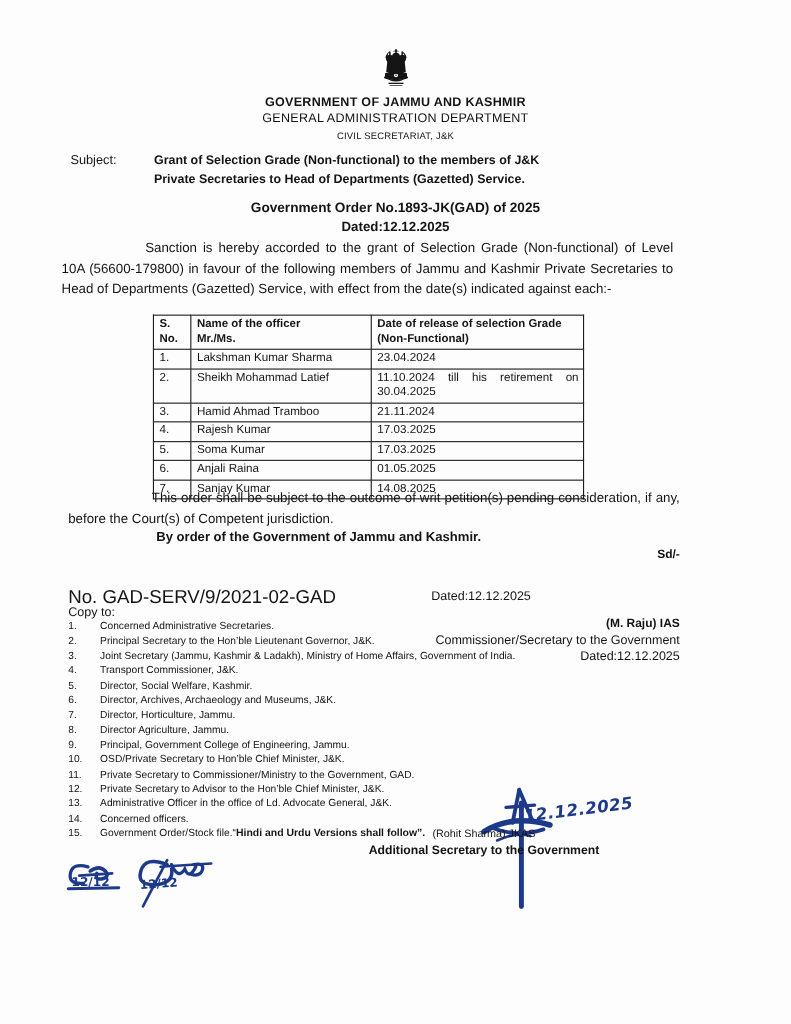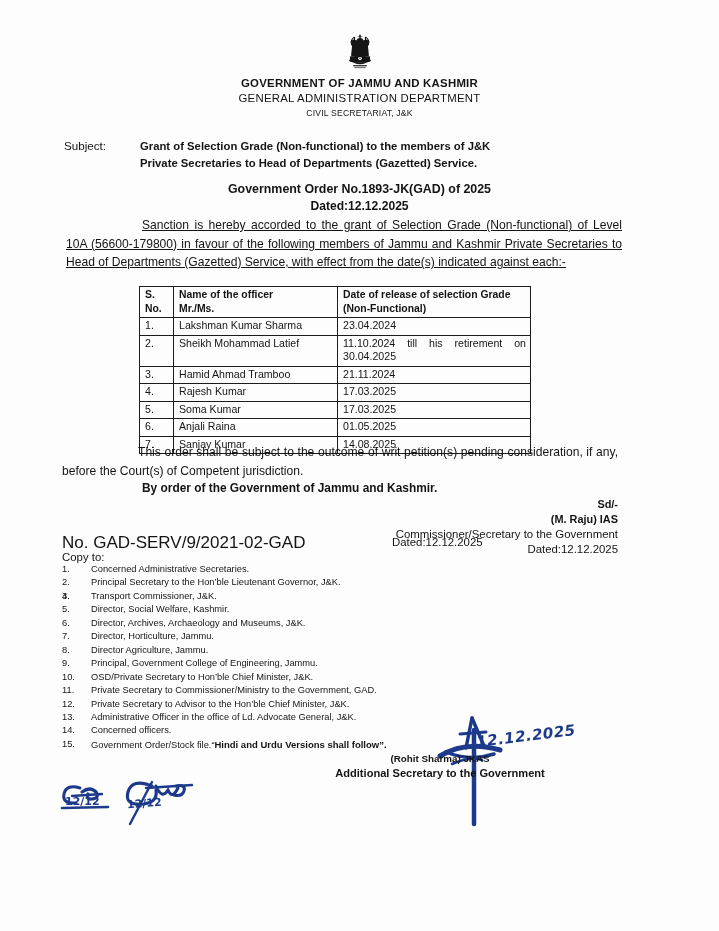--- a/index.html
+++ b/index.html
@@ -17,21 +17,21 @@
     width: 719px;
     height: 931px;
     margin: 0 auto;
     background: #fdfdfd;
     overflow: hidden;
   }
 
   
   .header-block {
     position: absolute;
-    top: 30px;
+    top: 40px;
     left: 0;
     width: 719px;
     text-align: center;
   }
   .emblem {
     width: 34px;
     height: 42px;
     margin: 0 auto 4px auto;
     display: block;
   }
@@ -97,27 +97,26 @@
     text-align: center;
     font-size: 12.1px;
     font-weight: bold;
     line-height: 17px;
   }
 
   
   .body-para {
     position: absolute;
     top: 216px;
-    left: 66px;
+    left: 56px;
     width: 556px;
     font-size: 12.1px;
     line-height: 18.5px;
     text-align: justify;
     text-indent: 76px;
-    text-decoration: underline;
   }
 
   
   .tbl-wrap {
     position: absolute;
     top: 286px;
     left: 139px;
     width: 392px;
   }
   table.officers {
@@ -173,20 +172,21 @@
   }
   .sign-sd {
     font-size: 10.9px;
     font-weight: bold;
     line-height: 15px;
   }
   .sign-name {
     font-size: 10.9px;
     font-weight: bold;
     line-height: 15px;
+    margin-top: 48px;
   }
   .sign-desig {
     font-size: 11.4px;
     line-height: 15px;
   }
   .sign-dated {
     font-size: 11.4px;
     line-height: 15px;
   }
 
@@ -232,21 +232,20 @@
   .bottom-sign {
     position: absolute;
     top: 752px;
     left: 290px;
     width: 300px;
     text-align: center;
   }
   .bottom-name {
     font-size: 9.8px;
     line-height: 14px;
-    font-weight: bold;
   }
   .bottom-desig {
     font-size: 11.1px;
     font-weight: bold;
     line-height: 14px;
   }
 
   
   .ink { position: absolute; }
   .ink-date-main {
@@ -410,21 +409,21 @@
     <div class="sign-desig">Commissioner/Secretary to the Government</div>
     <div class="sign-dated">Dated:12.12.2025</div>
   </div>
 
   <div class="ref-no">No. GAD-SERV/9/2021-02-GAD</div>
   <div class="copy-to">Copy to:</div>
 
   <ol class="copy-list">
     <li><span class="num">1.</span><span>Concerned Administrative Secretaries.</span></li>
     <li><span class="num">2.</span><span>Principal Secretary to the Hon’ble Lieutenant Governor, J&amp;K.</span></li>
-    <li><span class="num">3.</span></li>
+    <li><span class="num">3.</span><span>Joint Secretary (Jammu, Kashmir &amp; Ladakh), Ministry of Home Affairs, Government of India.</span></li>
     <li><span class="num">4.</span><span>Transport Commissioner, J&amp;K.</span></li>
     <li><span class="num">5.</span><span>Director, Social Welfare, Kashmir.</span></li>
     <li><span class="num">6.</span><span>Director, Archives, Archaeology and Museums, J&amp;K.</span></li>
     <li><span class="num">7.</span><span>Director, Horticulture, Jammu.</span></li>
     <li><span class="num">8.</span><span>Director Agriculture, Jammu.</span></li>
     <li><span class="num">9.</span><span>Principal, Government College of Engineering, Jammu.</span></li>
     <li><span class="num">10.</span><span>OSD/Private Secretary to Hon’ble Chief Minister, J&amp;K.</span></li>
     <li><span class="num">11.</span><span>Private Secretary to Commissioner/Ministry to the Government, GAD.</span></li>
     <li><span class="num">12.</span><span>Private Secretary to Advisor to the Hon’ble Chief Minister, J&amp;K.</span></li>
     <li><span class="num">13.</span><span>Administrative Officer in the office of Ld. Advocate General, J&amp;K.</span></li>

